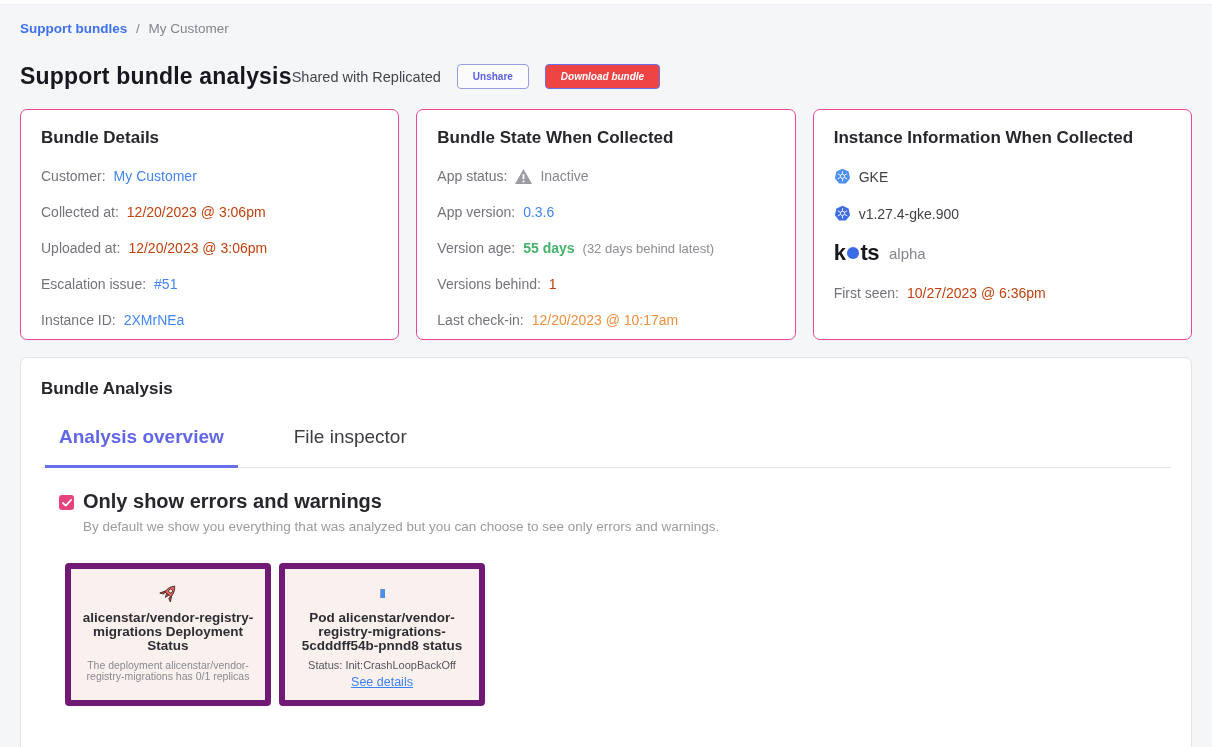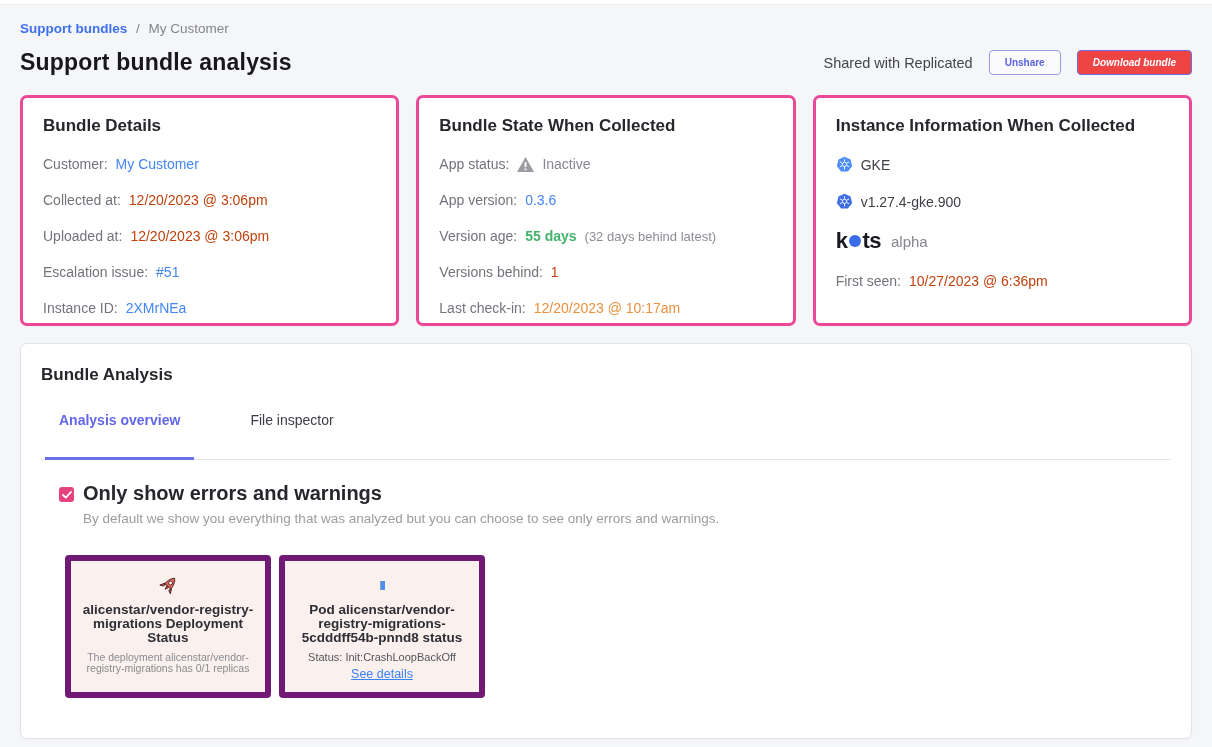--- a/index.html
+++ b/index.html
@@ -10,32 +10,32 @@
   }
   .top-strip { height:5px; background:#ffffff; border-bottom:1px solid #ececf1; }
   .page { padding:0 20px; }
 
   
   .breadcrumb { padding-top:16px; font-size:13.5px; color:#85858d; }
   .breadcrumb a { color:#3e70ef; text-decoration:none; font-weight:600; cursor:pointer; }
   .breadcrumb .sep { margin:0 5px; color:#85858d; }
 
   
-  .header-row { margin-top:13px; display:flex; align-items:center; justify-content:space-between; }
+  .header-row { margin-top:27px; display:flex; align-items:center; }
   .page-title { font-size:23px; font-weight:800; color:#17171d; letter-spacing:.2px; }
   .header-actions { display:flex; align-items:center; gap:16px; }
   .shared-text { font-size:14.5px; color:#45454c; }
   .btn { font-size:10px; font-weight:700; border-radius:4px; padding:6px 15px; cursor:pointer; border:1px solid transparent; font-family:inherit; }
   .btn-outline { background:#fbfbfe; border-color:#9a9eе6; border:1px solid #989ce2; color:#5c61e2; }
   .btn-primary { background:#ef4444; color:#ffffff; border-color:#6a6ee8;font-style:italic; }
 
   
   .cards-row { display:flex; gap:17px; margin-top:19px; }
   .card {
-    background:#ffffff; border:3px solid #ec4899; border-radius:7px;
+    background:#ffffff; border:1px solid #ec4899; border-radius:7px;
     padding:18px 20px; flex:1; height:231px;
     box-shadow:0 1px 2px rgba(0,0,0,0.03);
   }
   .card-title { font-size:17px; font-weight:700; color:#26262c; margin-bottom:4px; }
   .info-row { margin-top:20px; font-size:14px; color:#73737b; display:flex; align-items:center; white-space:nowrap; }
   .info-row .lbl { margin-right:8px; }
   .val-link { color:#4285f4; text-decoration:none; cursor:pointer; }
   .val-bold { color:#c2410c; font-weight:400; }
   .val-muted { color:#87878f; }
   .val-green { color:#44b36b; font-weight:600; }
@@ -49,21 +49,21 @@
   .kots .o-dot { display:inline-block; width:12px; height:12px; background:#3b6ce8; border-radius:50%; margin:0 1.5px; }
   .kots-channel { font-size:15px; color:#85858d; margin-left:10px; font-weight:400; letter-spacing:0; }
 
   
   .analysis-card {
     background:#ffffff; border:1px solid #e3e3e9; border-radius:7px;
     margin-top:17px; padding:21px 20px; min-height:396px;
     box-shadow:0 1px 2px rgba(0,0,0,0.03);
   }
   .tabs { display:flex; gap:42px; margin-top:27px; border-bottom:1px solid #e4e4ea; padding:0 4px; }
-  .tab { font-size:14px; padding:0 14px 29px 14px; cursor:pointer; color:#3c3c44; }
+  .tab { font-size:19px; padding:0 14px 17px 14px; cursor:pointer; color:#3c3c44; }
   .tab.active { color:#6266e8; font-weight:700; border-bottom:3px solid #6a6ee8; margin-bottom:-1px; }
 
   
   .filter-row { margin-top:22px; padding-left:18px; display:flex; align-items:flex-start; gap:9px; }
   .checkbox { width:15px; height:15px; border-radius:3px; background:#e5437d; margin-top:5px;
               display:flex; align-items:center; justify-content:center; cursor:pointer; flex:none; }
   .checkbox svg { display:block; }
   .filter-label { font-size:20px; color:#26262c; font-weight:600; }
   .filter-desc { font-size:13.5px; color:#9b9ba1; margin-top:6px; font-weight:400; }
 

